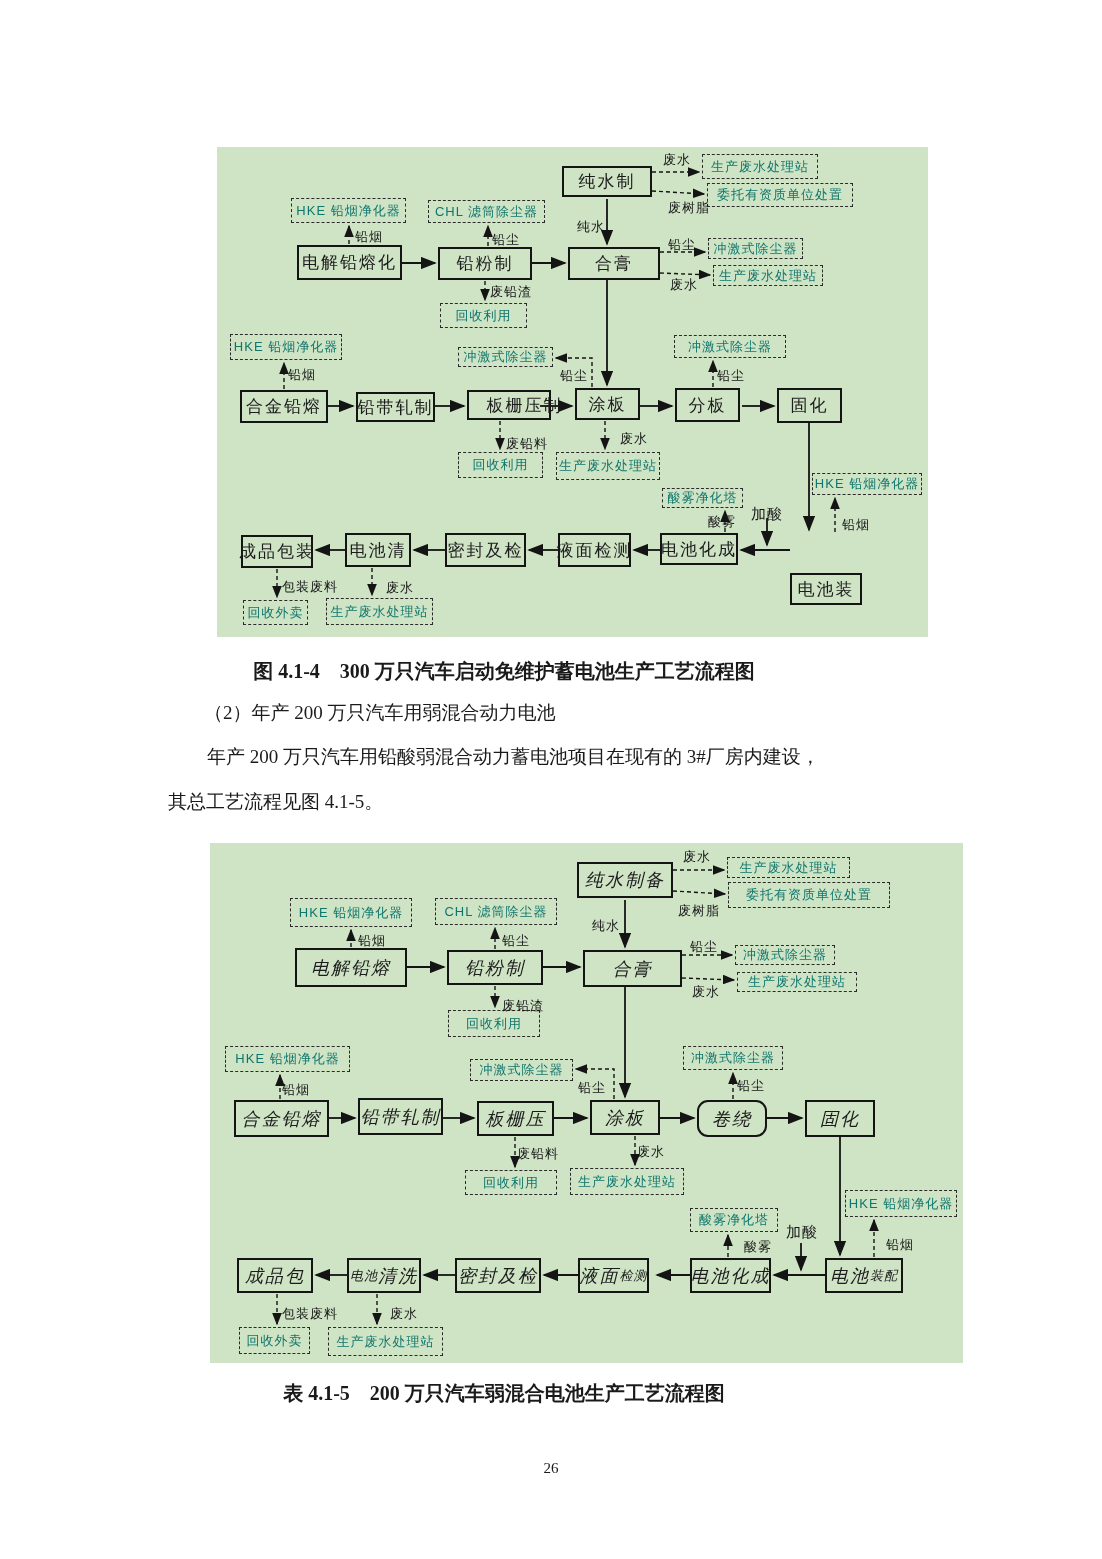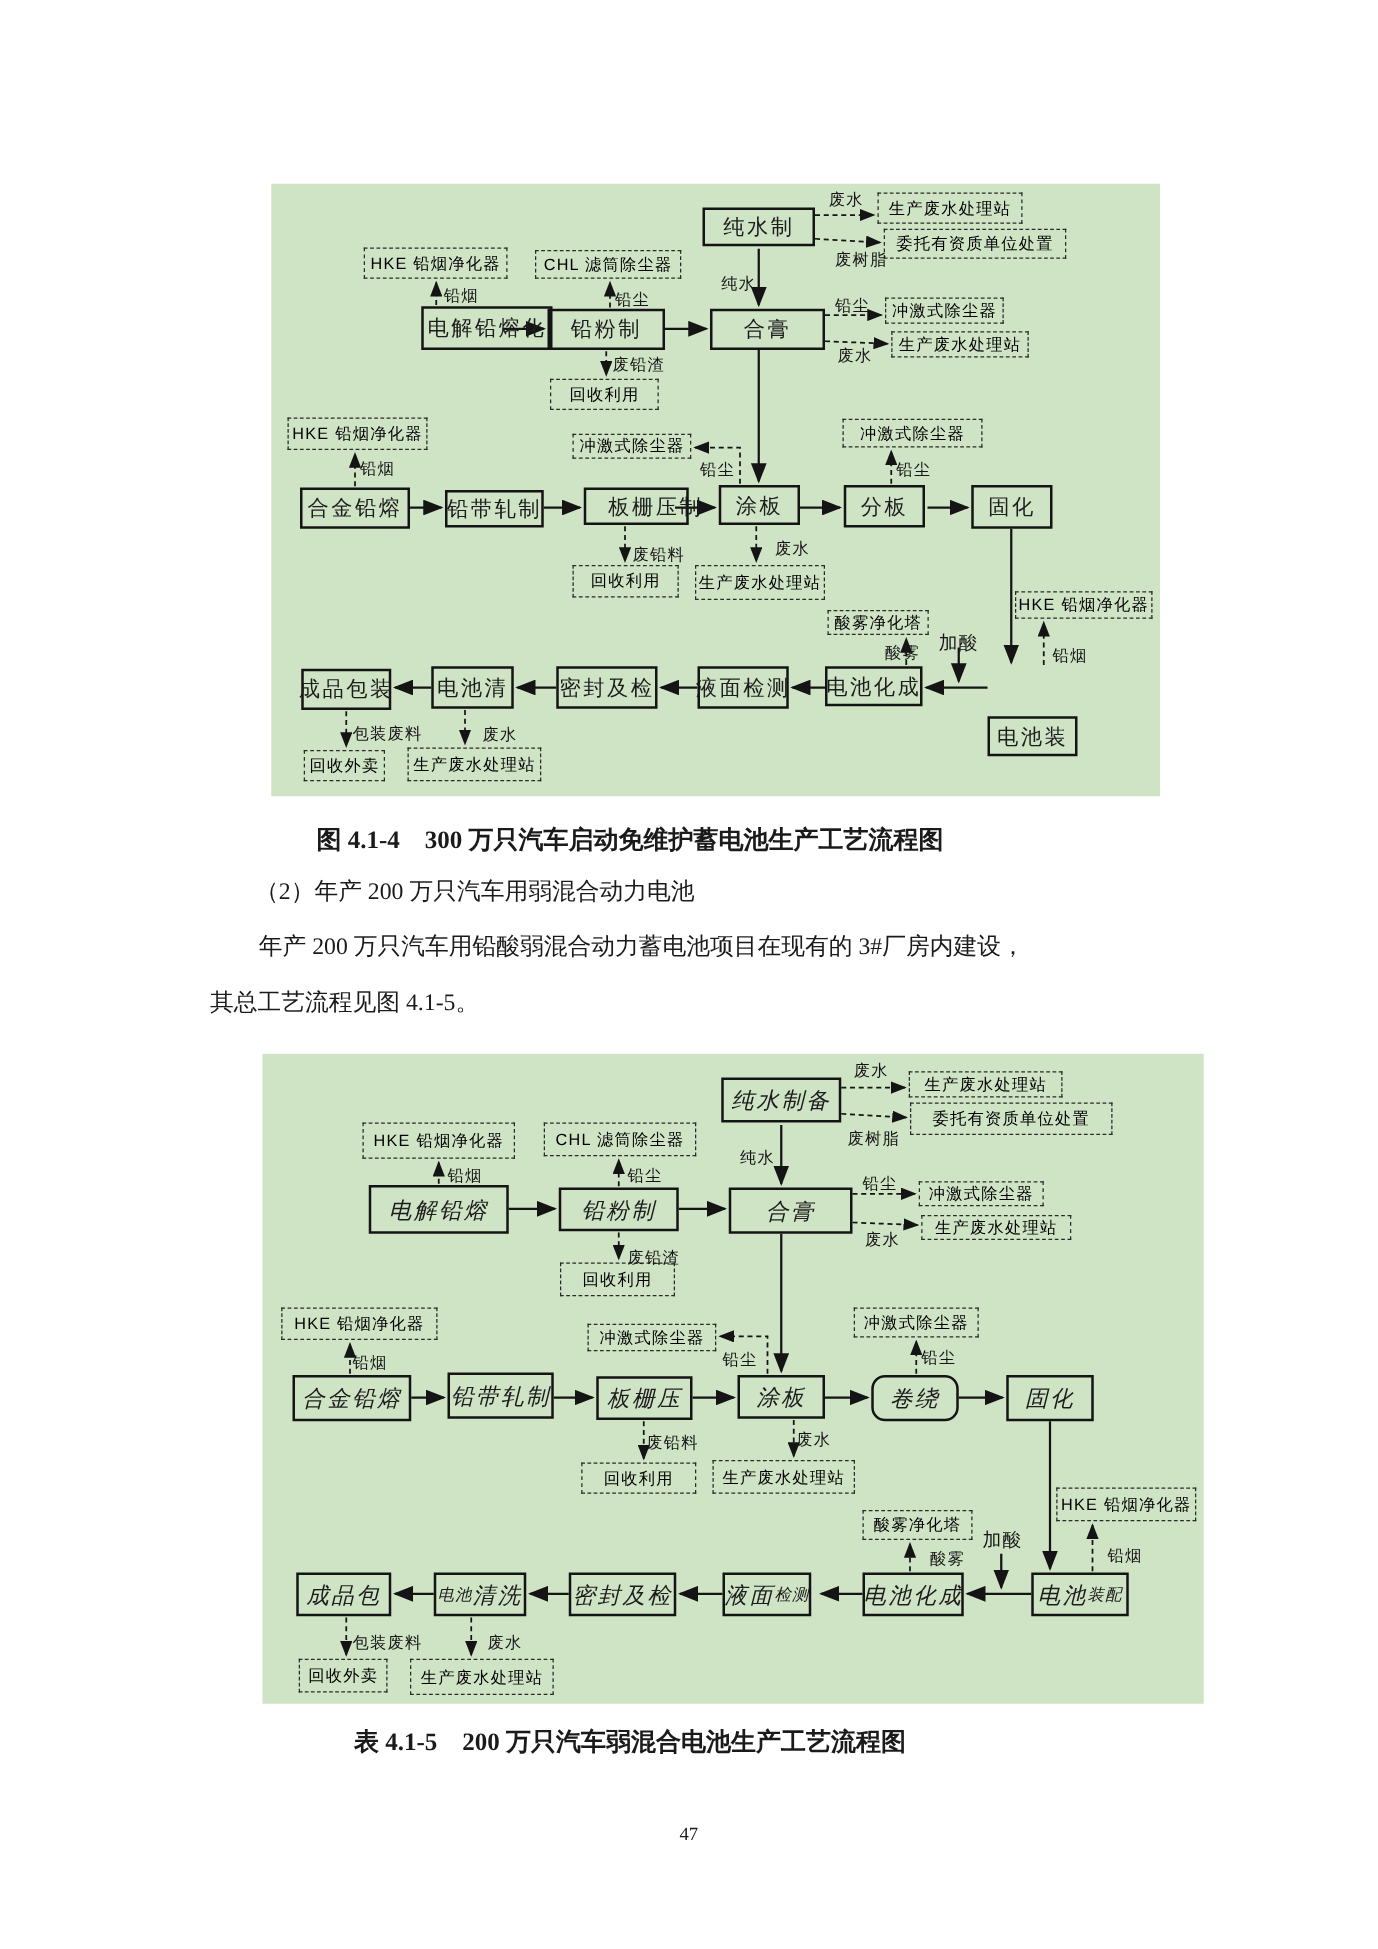--- a/index.html
+++ b/index.html
@@ -3,21 +3,21 @@
 <meta charset="utf-8">
 <style>
   html,body{margin:0;padding:0;background:#ffffff;}
   body{width:1102px;height:1559px;position:relative;font-family:"Liberation Serif","DejaVu Serif",serif;color:#1a1a1a;}
   .diagram{position:absolute;background:#cfe3c5;}
   .n{position:absolute;border:2.5px solid #141414;display:flex;align-items:center;justify-content:center;
      font-size:17px;letter-spacing:2px;white-space:nowrap;color:#1c1c1c;box-sizing:border-box;
      font-family:"Liberation Sans","DejaVu Sans",sans-serif;}
   #diag2 .n{font-size:18px;font-style:italic;}
   .t{position:absolute;border:1.6px dashed #2a2a2a;display:flex;align-items:center;justify-content:center;
-     font-size:13px;letter-spacing:1px;white-space:nowrap;color:#000000;box-sizing:border-box;
+     font-size:13px;letter-spacing:1px;white-space:nowrap;color:#0f766e;box-sizing:border-box;
      font-family:"Liberation Sans","DejaVu Sans",sans-serif;}
   .l{position:absolute;font-size:13px;letter-spacing:1px;white-space:nowrap;color:#161616;
      font-family:"Liberation Sans","DejaVu Sans",sans-serif;}
   .sm{font-size:13px;letter-spacing:1px;}
   svg.wires{position:absolute;left:0;top:0;pointer-events:none;}
   .caption{position:absolute;left:0;width:1008px;text-align:center;font-weight:bold;font-size:20px;}
   .para{position:absolute;font-size:19px;}
   .pagenum{position:absolute;left:0;width:1102px;text-align:center;font-size:15px;}
 </style>
 </head>
@@ -63,21 +63,21 @@
       <line x1="388" y1="274" x2="388" y2="302" marker-end="url(#a1)"></line>
       <line x1="618" y1="385" x2="618" y2="351" marker-end="url(#a1)"></line>
       <line x1="508" y1="385" x2="508" y2="364" marker-end="url(#a1)"></line>
       <line x1="60" y1="422" x2="60" y2="450" marker-end="url(#a1)"></line>
       <line x1="155" y1="421" x2="155" y2="448" marker-end="url(#a1)"></line>
     </g>
   </svg>
 
   <div class="n" style="left:345px;top:19px;width:90px;height:31px;">纯水制</div>
   <div class="n" style="left:351px;top:100px;width:92px;height:33px;">合膏</div>
-  <div class="n" style="left:80px;top:98px;width:105px;height:35px;margin-left:40px;">电解铅熔化</div>
+  <div class="n" style="left:80px;top:98px;width:105px;height:35px;">电解铅熔化</div>
   <div class="n" style="left:221px;top:100px;width:94px;height:33px;">铅粉制</div>
   <div class="n" style="left:23px;top:243px;width:88px;height:33px;">合金铅熔</div>
   <div class="n" style="left:139px;top:245px;width:79px;height:30px;">铅带轧制</div>
   <div class="n" style="left:250px;top:243px;width:84px;height:30px;padding-left:31px;">板栅压制</div>
   <div class="n" style="left:358px;top:241px;width:65px;height:32px;">涂板</div>
   <div class="n" style="left:458px;top:241px;width:65px;height:34px;">分板</div>
   <div class="n" style="left:560px;top:241px;width:65px;height:35px;">固化</div>
   <div class="n" style="left:24px;top:388px;width:72px;height:33px;">成品包装</div>
   <div class="n" style="left:128px;top:386px;width:66px;height:34px;">电池清</div>
   <div class="n" style="left:228px;top:386px;width:81px;height:34px;">密封及检</div>
@@ -229,13 +229,13 @@
   <div class="l" style="left:307px;top:302px;">废铅料</div>
   <div class="l" style="left:427px;top:300px;">废水</div>
   <div class="l" style="left:534px;top:395px;">酸雾</div>
   <div class="l" style="left:576px;top:380px;font-size:15px;">加酸</div>
   <div class="l" style="left:676px;top:393px;">铅烟</div>
   <div class="l" style="left:72px;top:462px;">包装废料</div>
   <div class="l" style="left:180px;top:462px;">废水</div>
 </div>
 
 <div class="caption" style="top:1380px;">表 4.1-5　200 万只汽车弱混合电池生产工艺流程图</div>
-<div class="pagenum" style="top:1460px;">47</div>
+<div class="pagenum" style="top:1460px;">26</div>
 
 </body></html>

